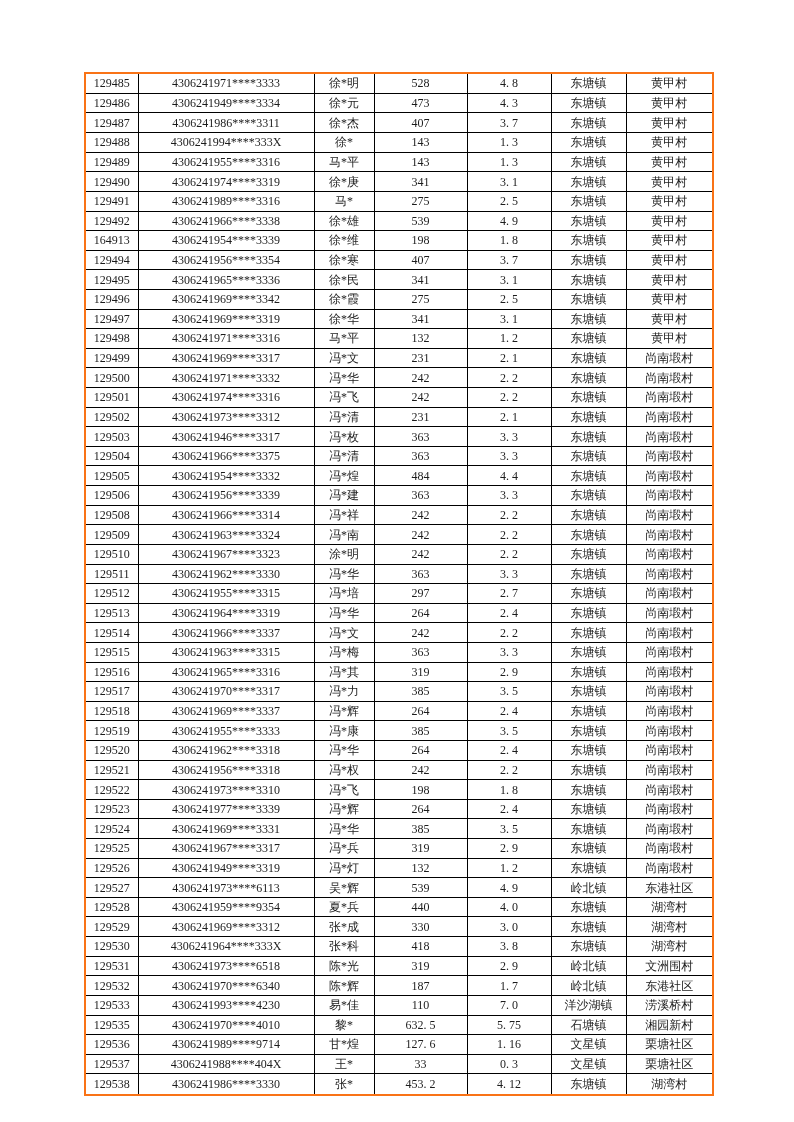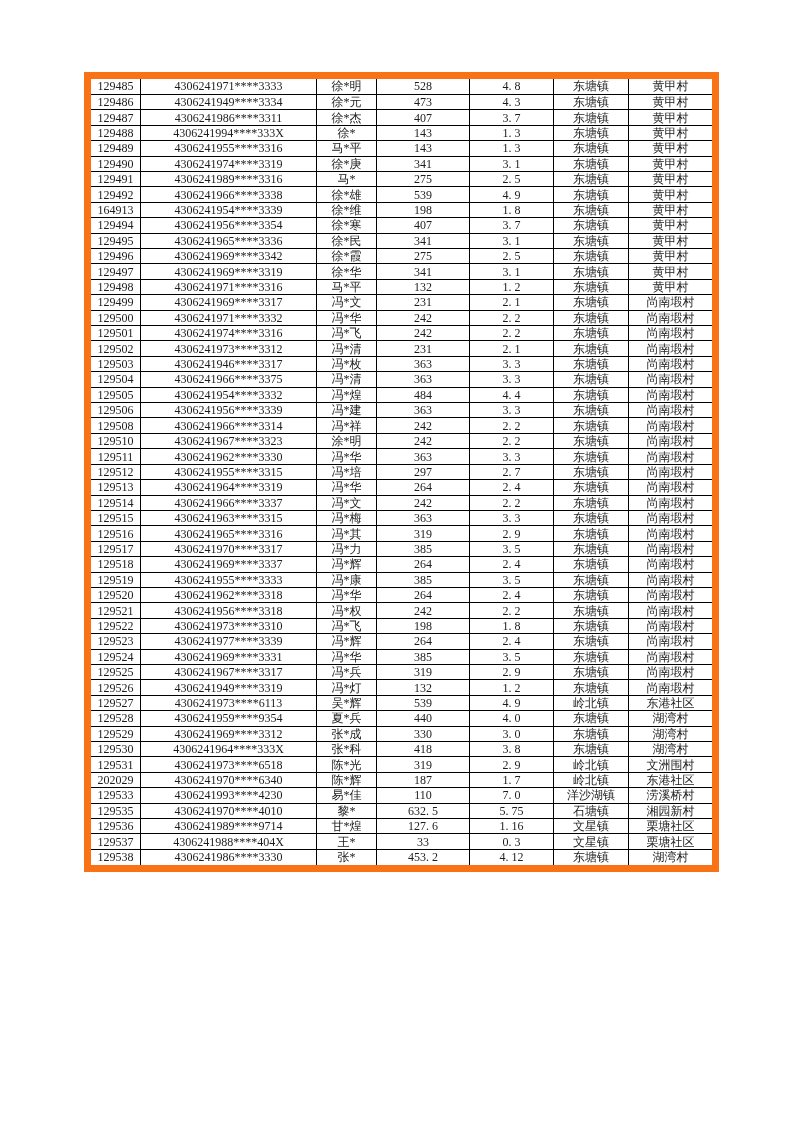--- a/index.html
+++ b/index.html
@@ -11,22 +11,22 @@
     overflow: hidden;
   }
   .sheet {
     position: absolute;
     left: 84px; top: 72px;
   }
   table.roster {
     border-collapse: collapse;
     table-layout: fixed;
     width: 628px;
-    height: 800px;
-    border: 7px solid #f97316;
+    height: 1024px;
+    border: 2px solid #f97316;
   }
   table.roster td {
     border: 1px solid #000;
     padding: 0 1px;
     text-align: center;
     vertical-align: middle;
     font-size: 12px;
     line-height: 1;
     color: #1c1c1c;
     white-space: nowrap;
@@ -256,20 +256,29 @@
         <tr>
           <td>129508</td>
           <td>4306241966****3314</td>
           <td>冯*祥</td>
           <td>242</td>
           <td>2. 2</td>
           <td>东塘镇</td>
           <td>尚南塅村</td>
         </tr>
         <tr>
+          <td>129509</td>
+          <td>4306241963****3324</td>
+          <td>冯*南</td>
+          <td>242</td>
+          <td>2. 2</td>
+          <td>东塘镇</td>
+          <td>尚南塅村</td>
+        </tr>
+        <tr>
           <td>129510</td>
           <td>4306241967****3323</td>
           <td>涂*明</td>
           <td>242</td>
           <td>2. 2</td>
           <td>东塘镇</td>
           <td>尚南塅村</td>
         </tr>
         <tr>
           <td>129511</td>
@@ -454,21 +463,21 @@
         <tr>
           <td>129531</td>
           <td>4306241973****6518</td>
           <td>陈*光</td>
           <td>319</td>
           <td>2. 9</td>
           <td>岭北镇</td>
           <td>文洲围村</td>
         </tr>
         <tr>
-          <td>202029</td>
+          <td>129532</td>
           <td>4306241970****6340</td>
           <td>陈*辉</td>
           <td>187</td>
           <td>1. 7</td>
           <td>岭北镇</td>
           <td>东港社区</td>
         </tr>
         <tr>
           <td>129533</td>
           <td>4306241993****4230</td>

